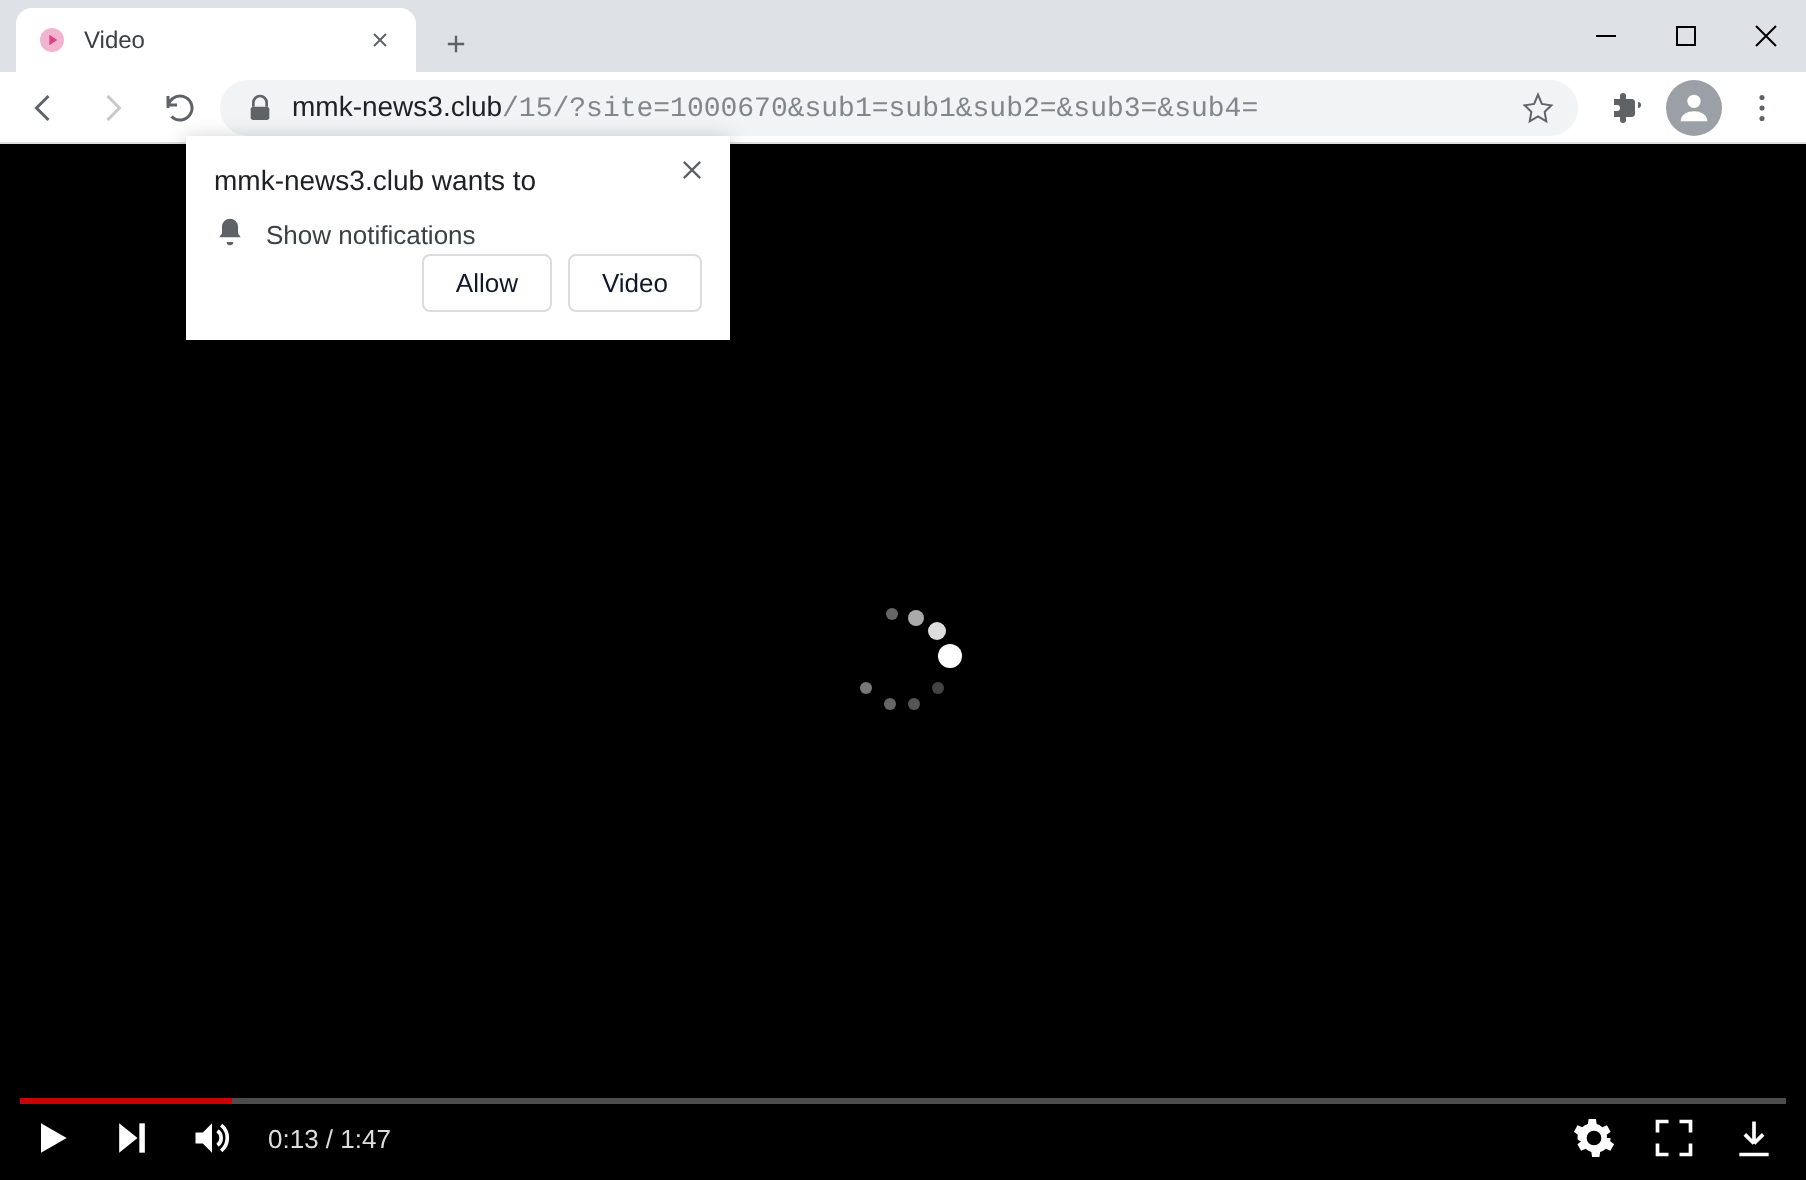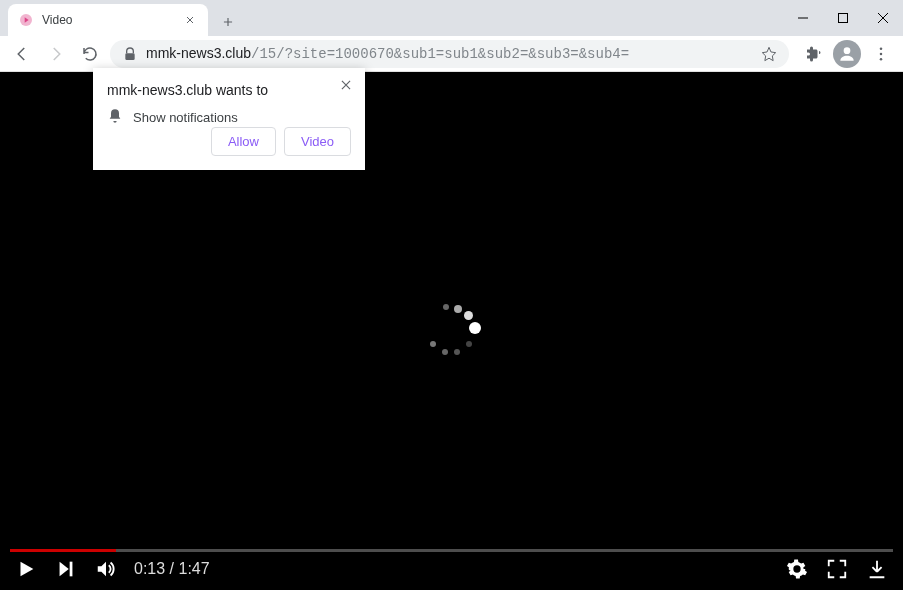--- a/index.html
+++ b/index.html
@@ -35,33 +35,33 @@
 
 .content { position: absolute; top: 72px; left: 0; right: 0; bottom: 0; background: #000; }
 
 
 .perm-popup { position: absolute; top: 68px; left: 93px; width: 272px; background: #fff; box-shadow: 0 2px 10px rgba(0,0,0,0.25); padding: 14px 14px 14px 14px; font-size: 13px; color: #3c4043; z-index: 100; }
 .perm-close { position: absolute; top: 8px; right: 10px; width: 18px; height: 18px; cursor: pointer; display: flex; align-items: center; justify-content: center; color: #5f6368; }
 .perm-title { font-size: 14px; margin-bottom: 10px; color: #202124; }
 .perm-row { display: flex; align-items: center; gap: 10px; margin-bottom: 0; }
 .perm-row svg { width: 16px; height: 16px; color: #5f6368; }
 .perm-actions { display: flex; justify-content: flex-end; gap: 8px; }
-.perm-btn { border: 1px solid #dadce0; background: #fff; color: #8b5cf6; font-size: 13px; padding: 6px 16px; border-radius: 4px; cursor: pointer; }
+.perm-btn { border: 1px solid #dadce0; background: #fff; color: #0f172a; font-size: 13px; padding: 6px 16px; border-radius: 4px; cursor: pointer; }
 
 
 .spinner { position: absolute; top: 50%; left: 50%; transform: translate(-50%, -50%); width: 60px; height: 60px; }
 .spinner .dot { position: absolute; border-radius: 50%; background: #ccc; }
 
 
 .video-controls { position: absolute; bottom: 0; left: 0; right: 0; height: 42px; display: flex; align-items: center; padding: 0 14px; gap: 16px; color: #fff; }
 .progress-bar { position: absolute; bottom: 38px; left: 10px; right: 10px; height: 3px; background: rgba(255,255,255,0.3); }
 .progress-fill { height: 100%; background: #cc0000; width: 12%; }
 .vc-btn { width: 24px; height: 24px; display: flex; align-items: center; justify-content: center; cursor: pointer; }
 .vc-btn svg { width: 22px; height: 22px; fill: #fff; }
-.vc-time { font-size: 16px; color: #ddd; }
+.vc-time { font-size: 13px; color: #ddd; }
 .vc-spacer { flex: 1; }
 </style>
 </head>
 <body>
 
 <div class="tab-strip">
   <div class="tab">
     <span class="tab-favicon">
       <svg viewBox="0 0 24 24">
           <circle cx="12" cy="12" r="9" fill="#d48" opacity="0.4"></circle>

